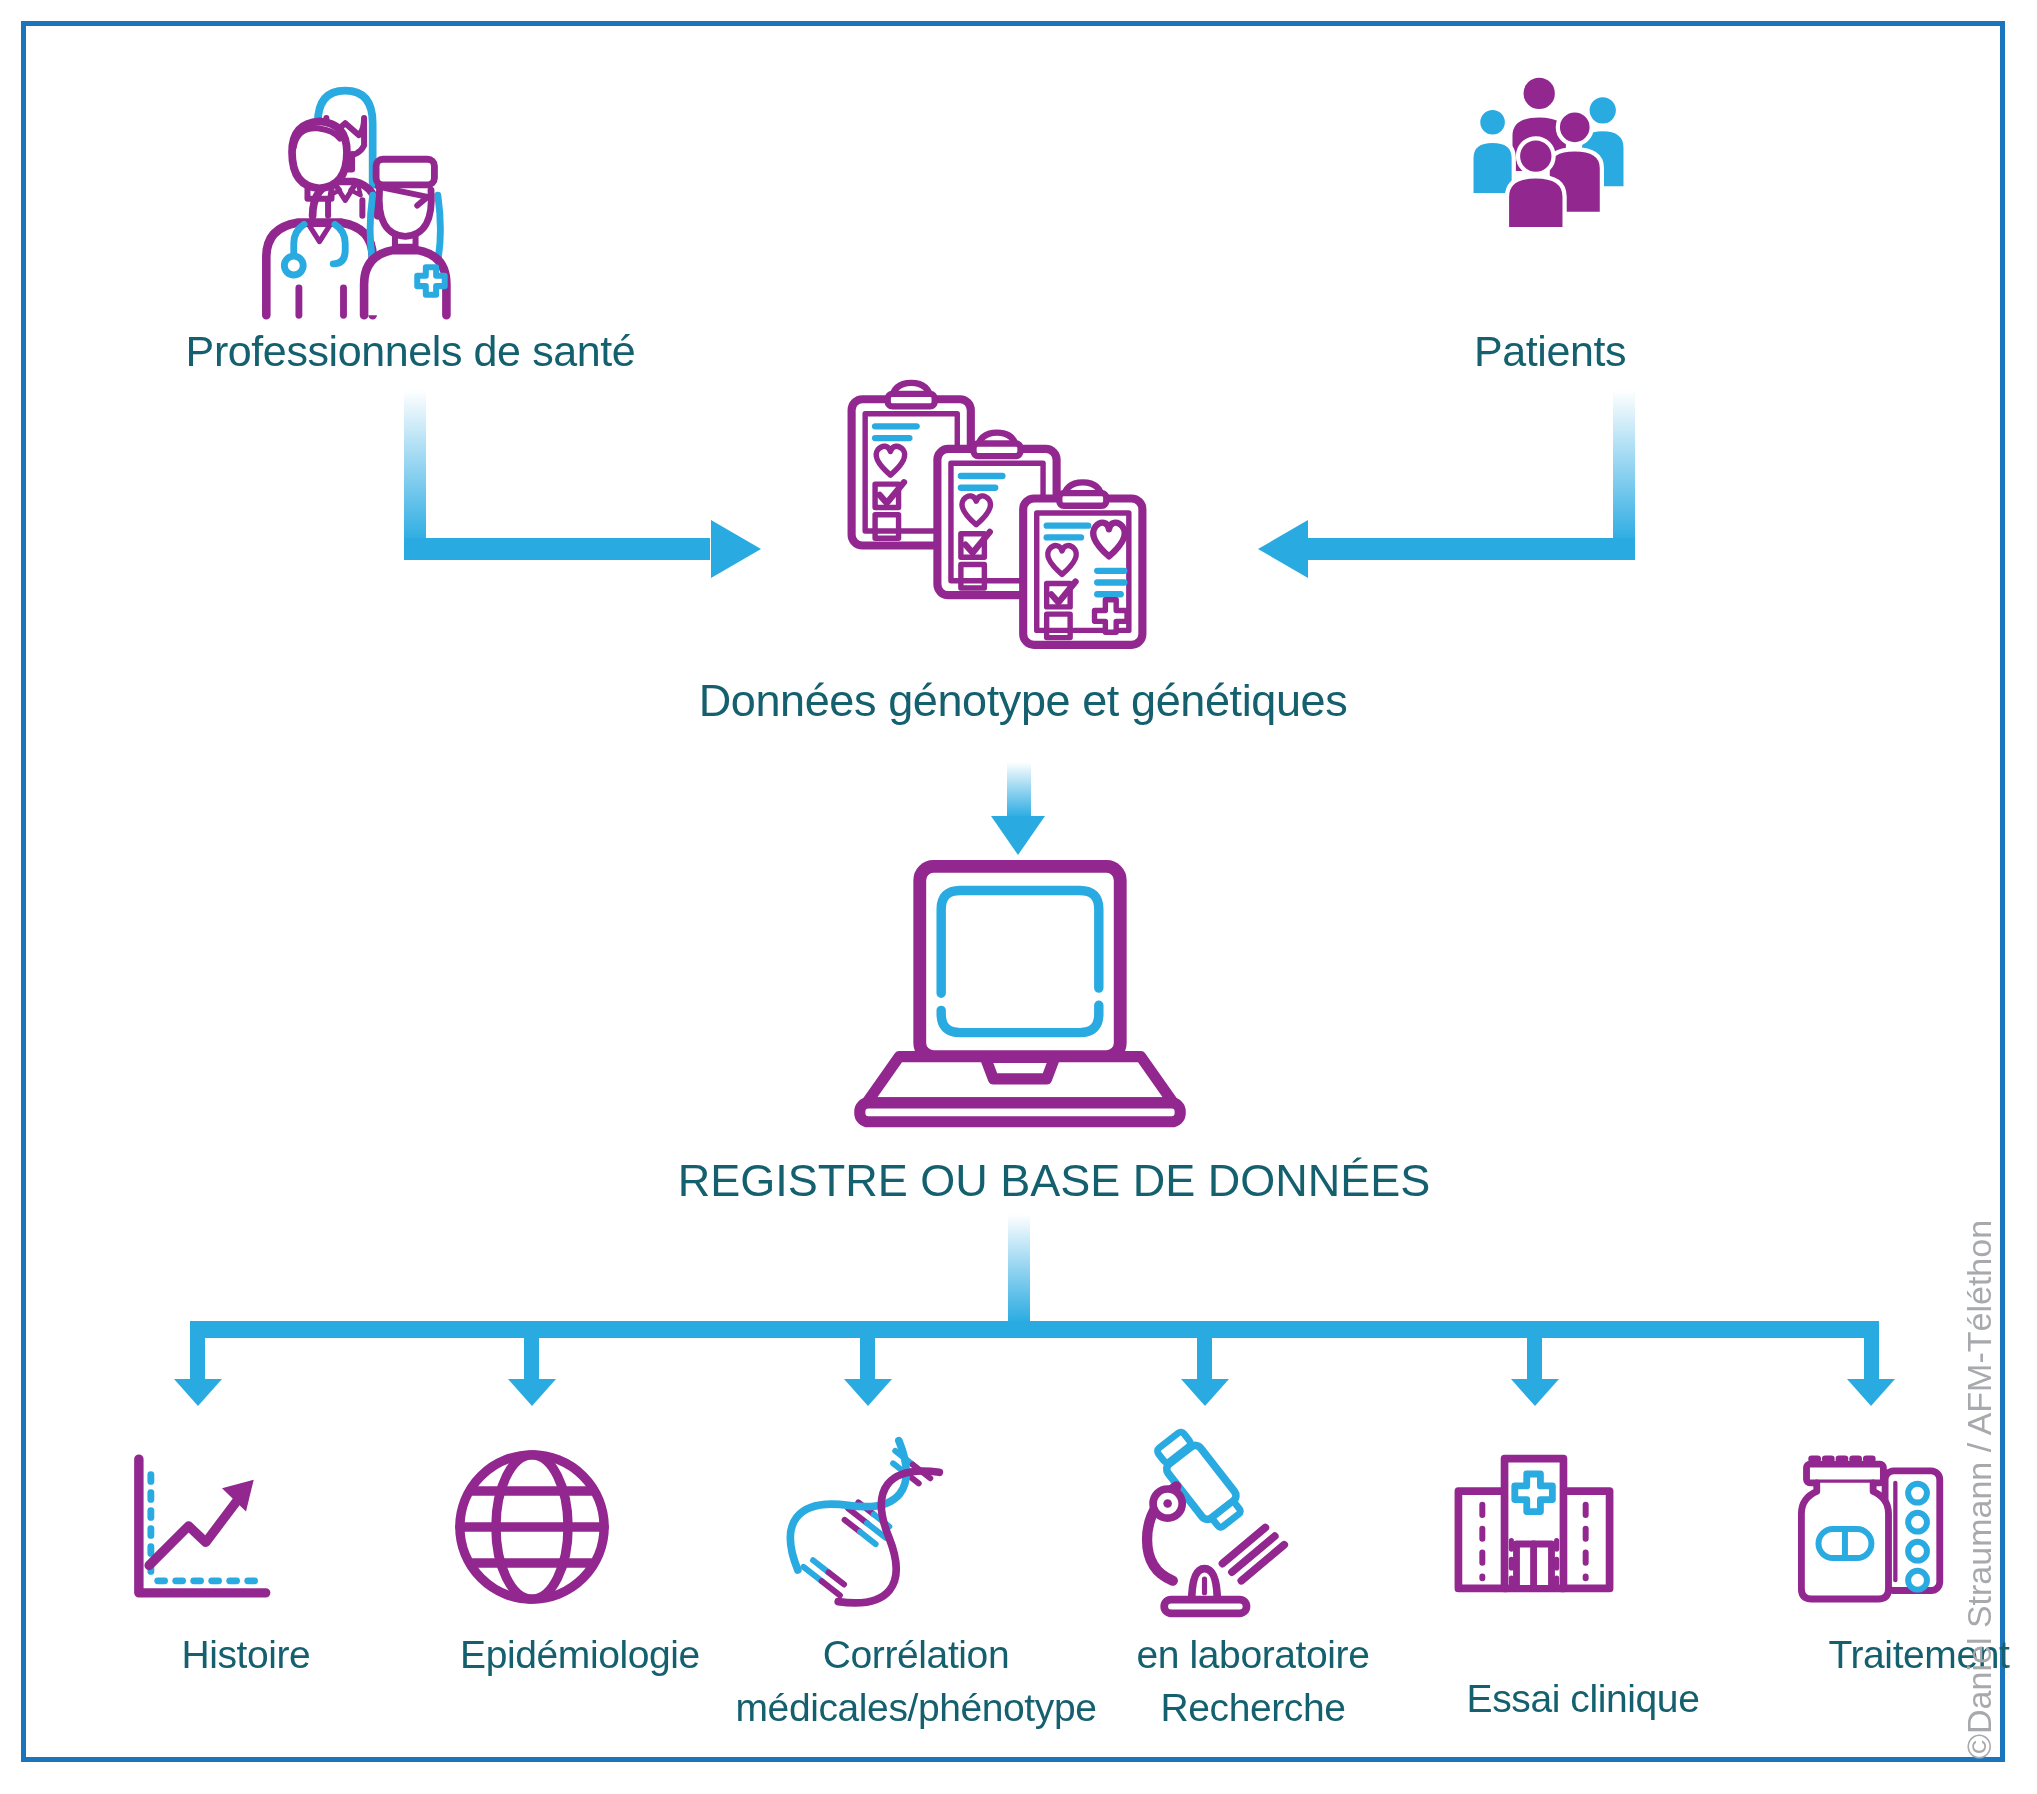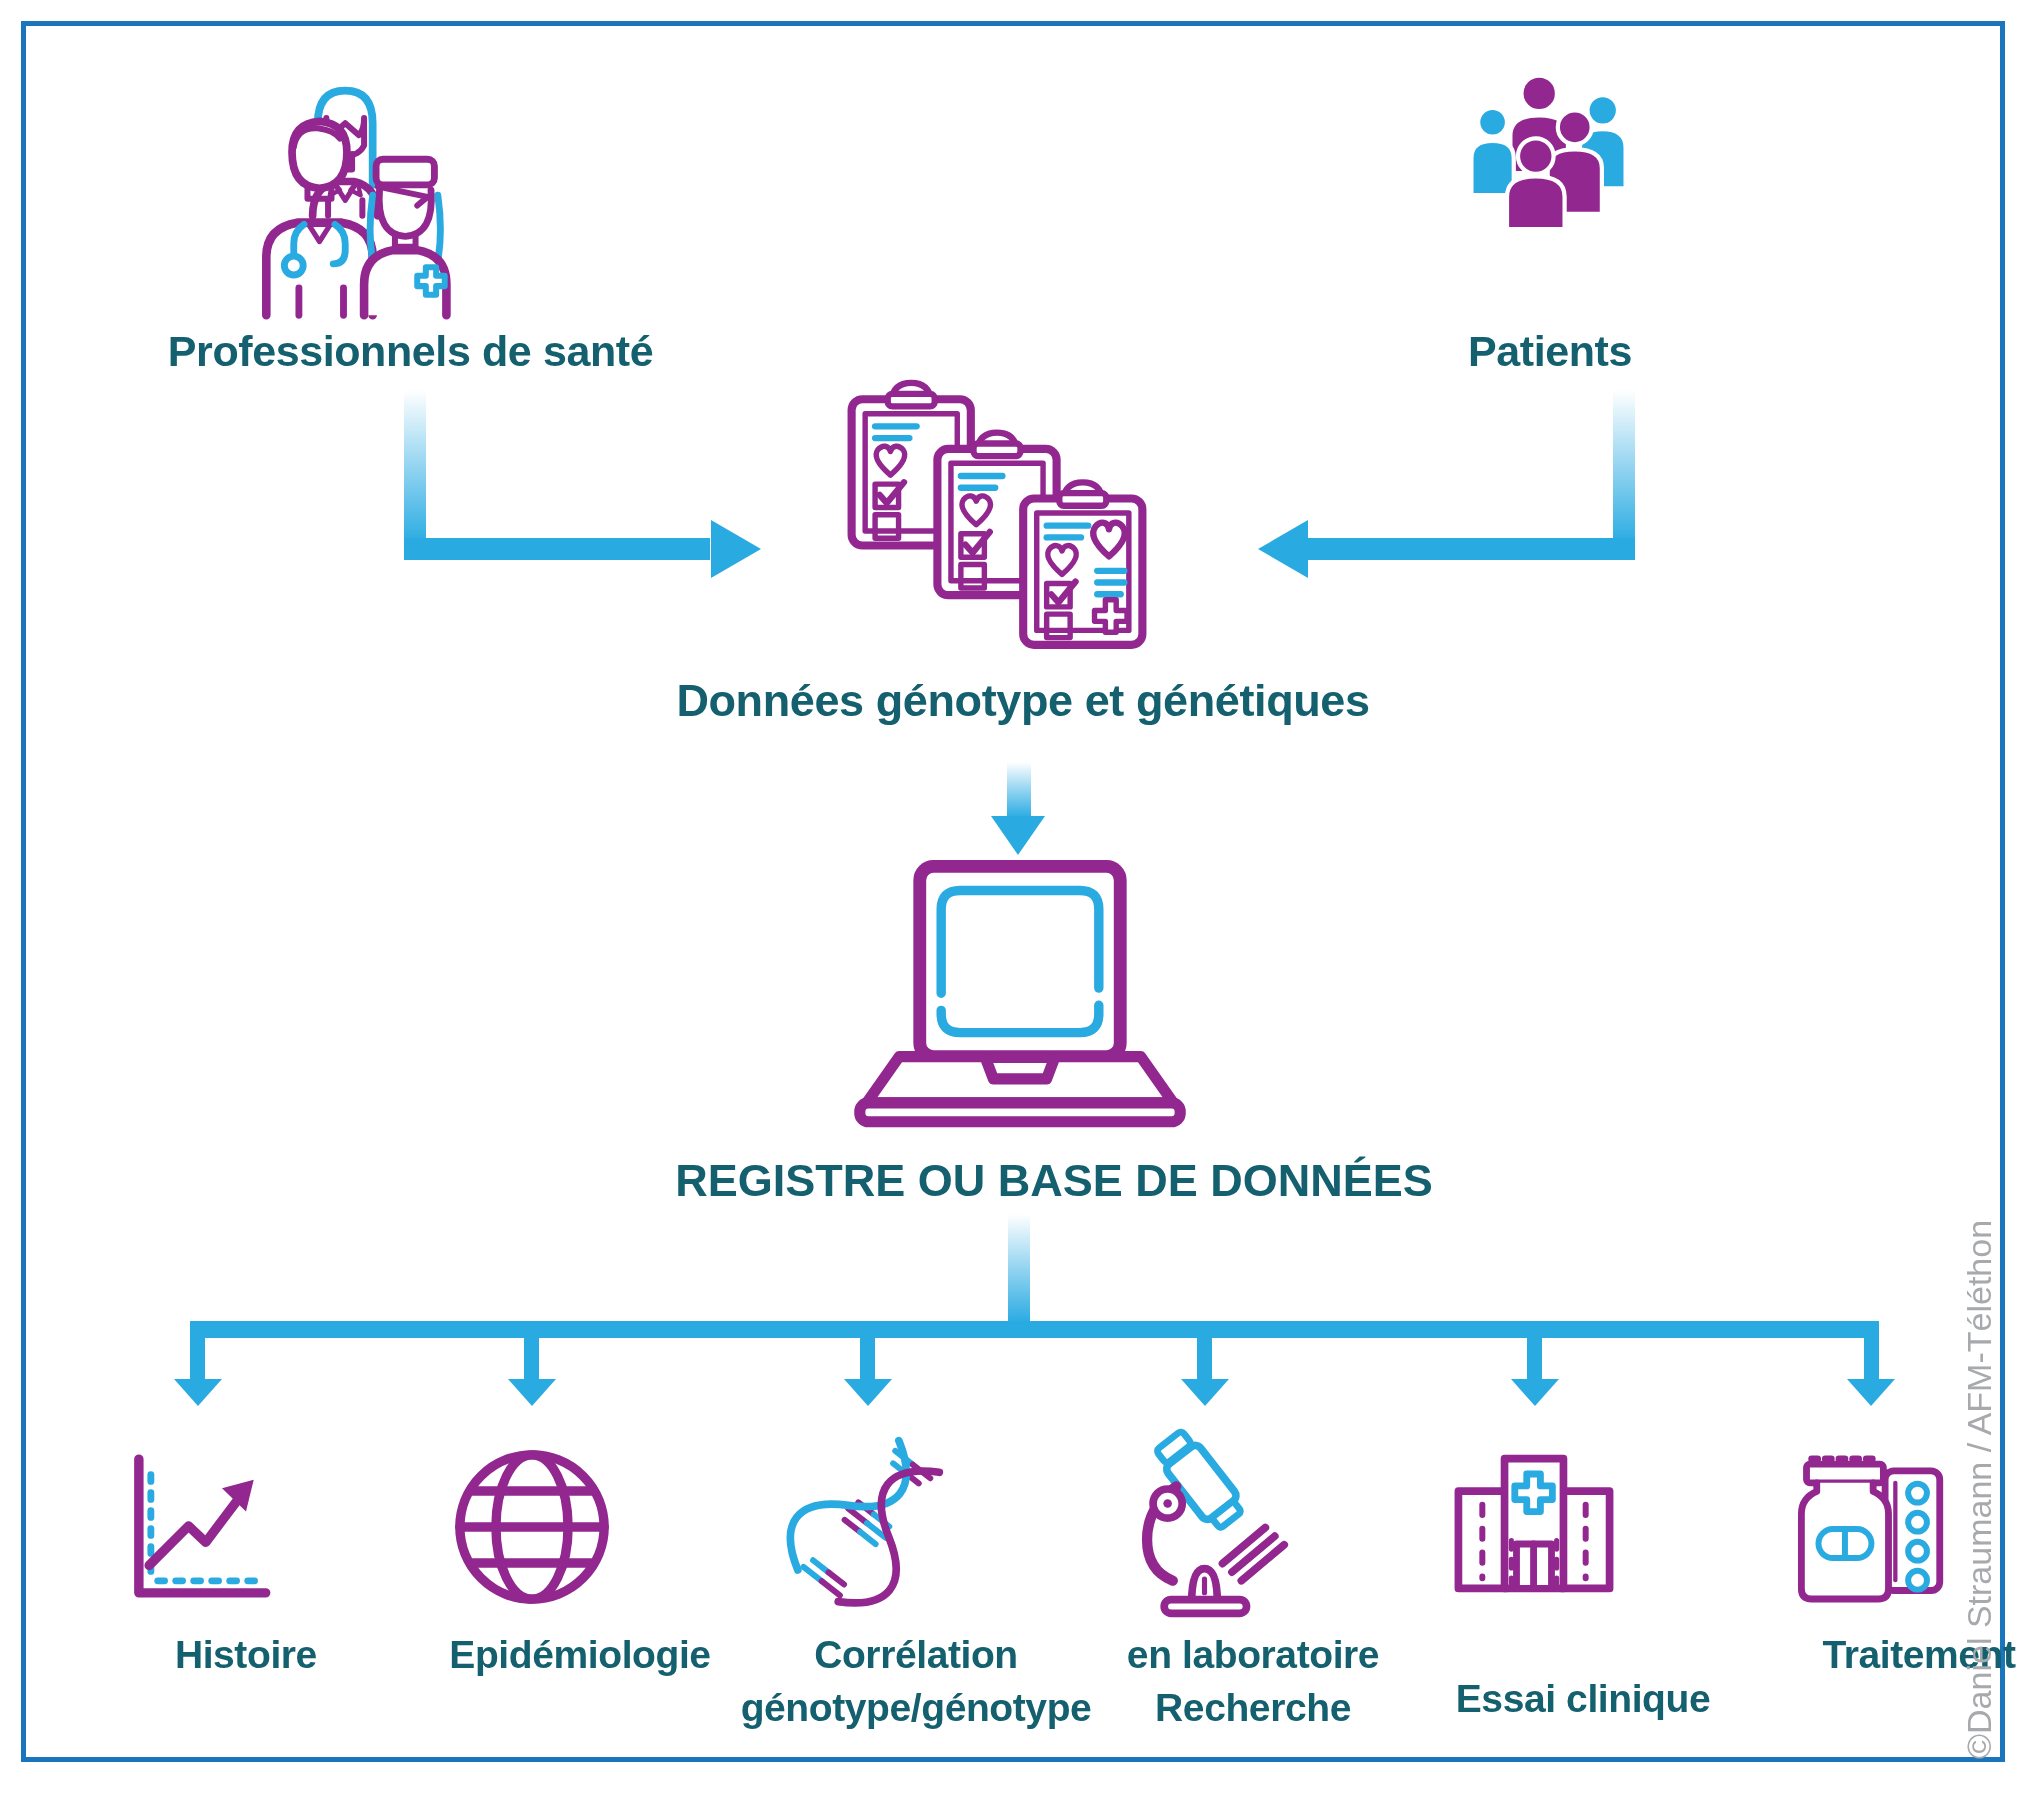--- a/index.html
+++ b/index.html
@@ -13,21 +13,21 @@
   #canvas{
     position:relative;width:2037px;height:1794px;background:#fff;overflow:hidden;
     font-family:"Liberation Sans","DejaVu Sans",sans-serif;
   }
   .frame{
     position:absolute;left:21.4px;top:21.4px;width:1984px;height:1741px;
     border:5.1px solid var(--border);box-sizing:border-box;pointer-events:none;
   }
   .abs{position:absolute;}
   .lbl{
-    position:absolute;color:var(--teal);font-weight:bold;text-align:center;
+    position:absolute;color:var(--teal);font-weight:normal;text-align:center;
     letter-spacing:-0.4px;
   }
   .lbl-top{font-size:43px;line-height:46px;}
   .lbl-mid{font-size:45px;line-height:50px;}
   .lbl-reg{font-size:45px;line-height:48px;letter-spacing:0;}
   .lbl-out{font-size:39px;line-height:53px;margin-left:48px;}
   .lbl-out span{display:block;}
   
   .vbar-grad{position:absolute;background:linear-gradient(to bottom,rgba(255,255,255,0) 0%,#9ed8f2 45%,var(--blue) 100%);}
   .bar{position:absolute;background:var(--blue);}
@@ -235,21 +235,21 @@
       <line x1="77" y1="174" x2="100" y2="174" class="sb" stroke-width="7"></line>
         <line x1="100" y1="174" x2="123" y2="174" class="sp" stroke-width="7"></line>
       <line x1="73" y1="187" x2="100" y2="187" class="sb" stroke-width="7"></line>
         <line x1="100" y1="187" x2="127" y2="187" class="sp" stroke-width="7"></line>
       <path d="M70 2 C122 32 122 68 70 98 C18 128 18 164 70 194" class="sb" stroke-width="9"></path>
       <path d="M130 2 C78 32 78 68 130 98 C182 128 182 164 130 194" class="sp" stroke-width="9"></path>
     </g>
   </svg>
   <div class="lbl lbl-out" style="left:671px;top:1628px;width:394px">
     <span>Corrélation</span>
-    <span>génotype/génotype</span>
+    <span>médicales/phénotype</span>
   </div>
 
   <svg class="abs" style="left:1123px;top:1435px" width="163" height="180" viewBox="0 0 190 210">
     <g transform="rotate(-38 95 60)">
       <rect x="76" y="-8" width="38" height="20" rx="5" class="sbw" stroke-width="8"></rect>
       <rect x="71" y="14" width="48" height="80" rx="8" class="sbw" stroke-width="9"></rect>
       <rect x="79" y="94" width="32" height="16" rx="4" class="sbw" stroke-width="8"></rect>
     </g>
     <line x1="116" y1="150" x2="166" y2="108" class="sp" stroke-width="9"></line>
     <line x1="127" y1="160" x2="177" y2="118" class="sp" stroke-width="9"></line>

